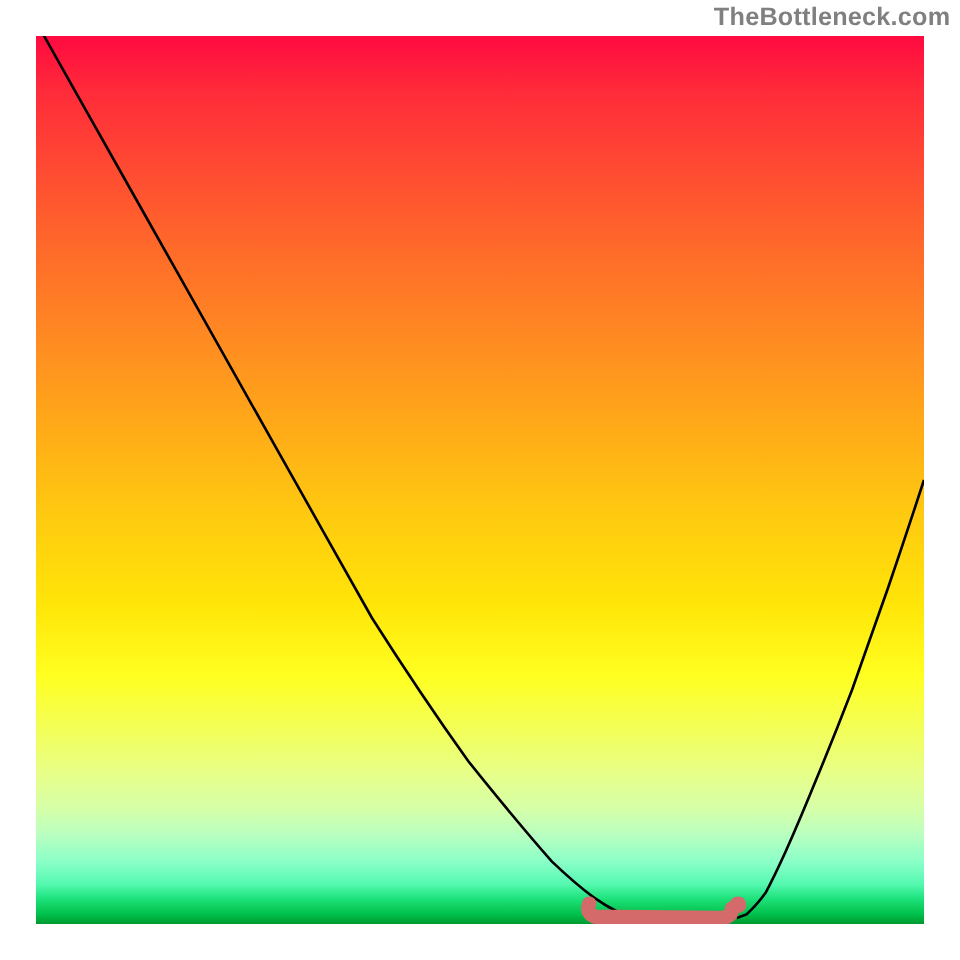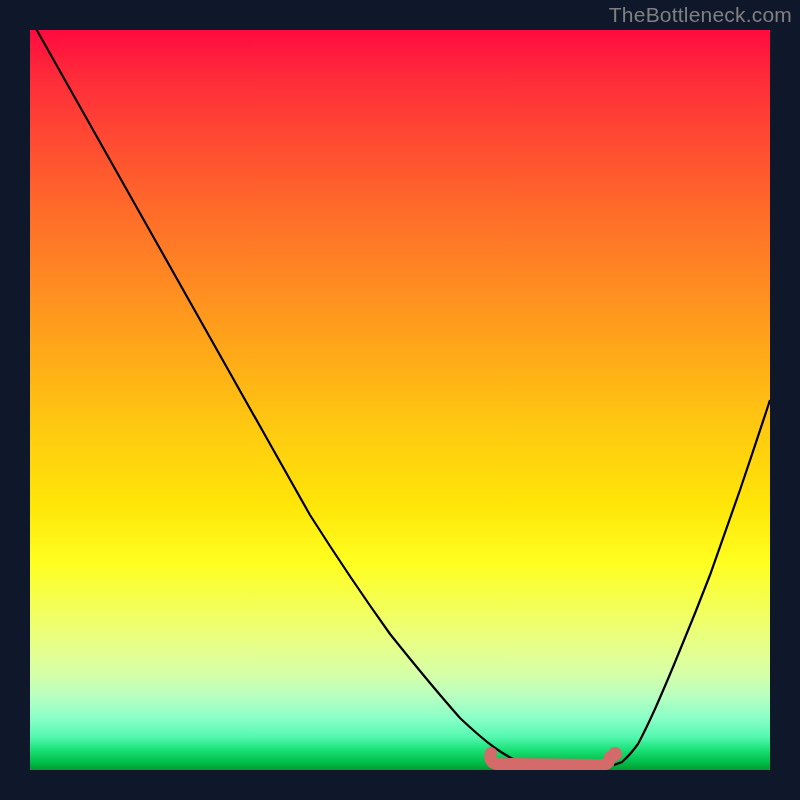--- a/index.html
+++ b/index.html
@@ -7,21 +7,22 @@
   width: 800px;
   height: 800px;
   overflow: hidden;
   background: #000;
   font-family: Arial, Helvetica, sans-serif;
 }
 .frame {
   position: relative;
   width: 800px;
   height: 800px;
-  background: #0f172a;
+  background: #ffffff;
+  font-weight: bold;
 }
 .chart-area {
   position: absolute;
   left: 30px;
   top: 30px;
   width: 740px;
   height: 740px;
   background: linear-gradient(to bottom,
     #ff0a40 0%,
     #ff2a3a 6%,

